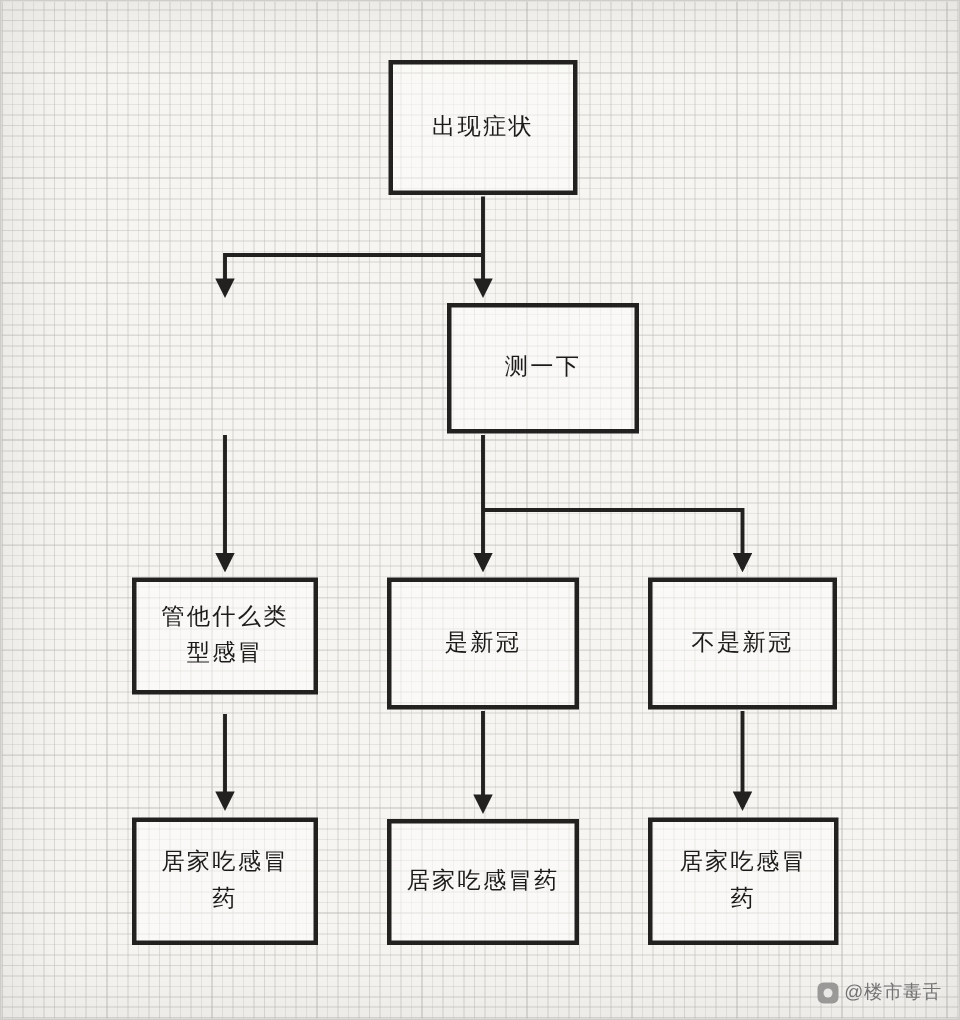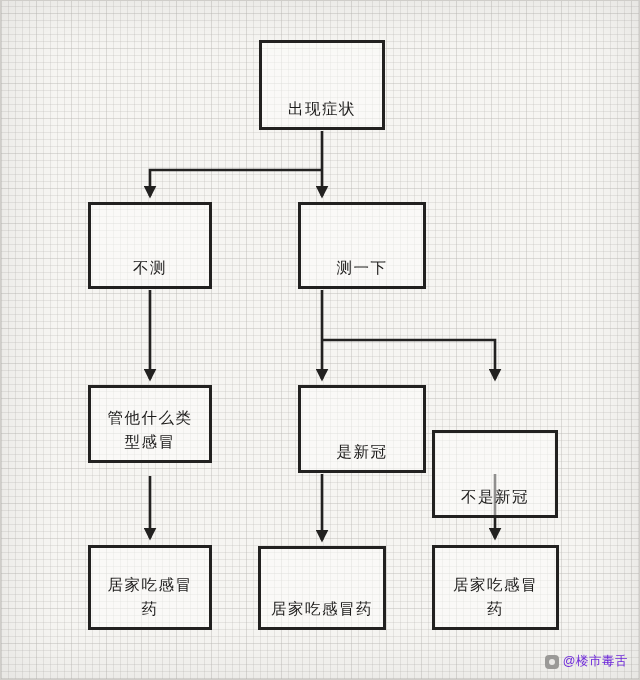--- a/index.html
+++ b/index.html
@@ -32,48 +32,48 @@
     position: absolute;
     inset: 0;
     pointer-events: none;
   }
   .node {
     position: absolute;
     box-sizing: border-box;
     border: 3px solid #222120;
     background: rgba(253,253,252,0.50);
     display: flex;
-    align-items: flex-end;
+    align-items: center;
     justify-content: center;
     text-align: center;
     padding: 6px 10px;
     font-size: 15.5px;
     letter-spacing: 1.5px;
     line-height: 1.55;
     color: #1c1b1a;
     font-weight: 500;
   }
   #node-start     { left: 259px; top: 40px;  width: 126px; height: 90px; }
   #node-no-test   { left: 88px;  top: 202px; width: 124px; height: 87px; }
   #node-test      { left: 258px; top: 202px; width: 128px; height: 87px; margin-left: 40px; }
   #node-any-cold  { left: 88px;  top: 385px; width: 124px; height: 78px; }
-  #node-is-covid  { left: 258px; top: 385px; width: 128px; height: 88px; margin-left: 40px; }
-  #node-not-covid { left: 432px; top: 385px; width: 126px; height: 88px; margin-top: 45px; }
+  #node-is-covid  { left: 258px; top: 385px; width: 128px; height: 88px; }
+  #node-not-covid { left: 432px; top: 385px; width: 126px; height: 88px; }
   #node-home-1    { left: 88px;  top: 545px; width: 124px; height: 85px; }
   #node-home-2    { left: 258px; top: 546px; width: 128px; height: 84px; }
   #node-home-3    { left: 432px; top: 545px; width: 127px; height: 85px; }
 
   .watermark {
     position: absolute;
     right: 12px;
     bottom: 10px;
     display: flex;
     align-items: center;
     gap: 4px;
-    color: #6d28d9;
+    color: #737373;
     font-size: 12.5px;
     letter-spacing: 0.5px;
     user-select: none;
   }
   .watermark .wm-icon {
     width: 14px;
     height: 14px;
     border-radius: 4px;
     background: #9a9997;
     position: relative;
@@ -111,23 +111,20 @@
       <path d="M150,476 V538" marker-end="url(#ah)"></path>
       <path d="M322,474 V540" marker-end="url(#ah)"></path>
       <path d="M495,474 V538" marker-end="url(#ah)"></path>
     </g>
   </svg>
 
   <div class="node" id="node-start">
     <span>出现症状</span>
   </div>
 
-  <div class="node" id="node-no-test">
-    <span>不测</span>
-  </div>
 
   <div class="node" id="node-test">
     <span>测一下</span>
   </div>
 
   <div class="node" id="node-any-cold">
     <span>管他什么类型感冒</span>
   </div>
 
   <div class="node" id="node-is-covid">

